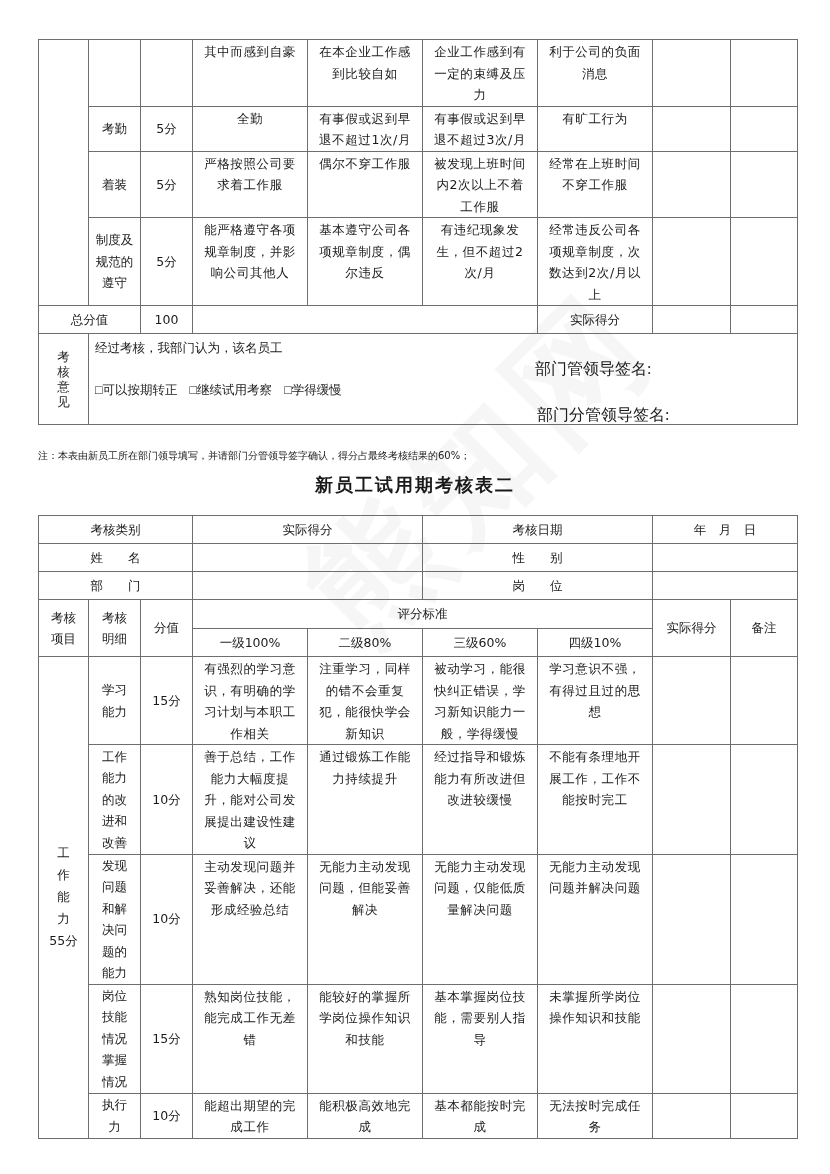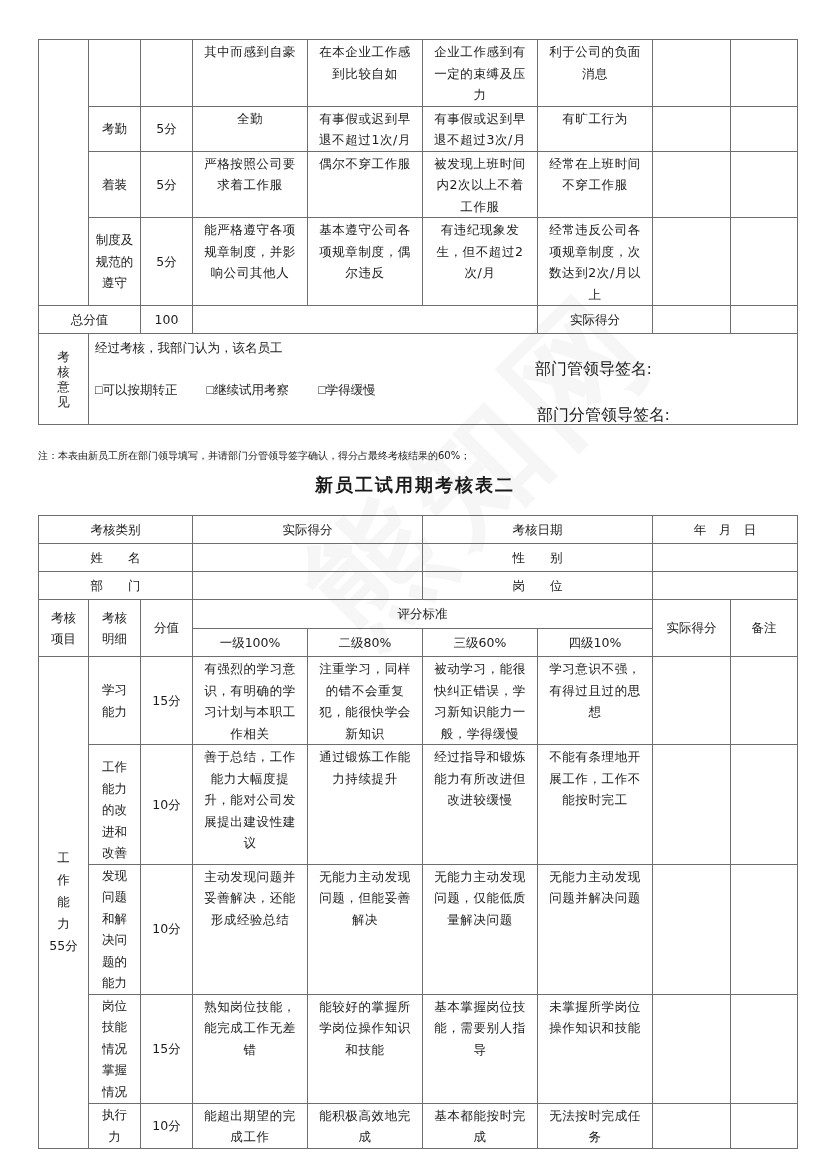--- a/index.html
+++ b/index.html
@@ -23,21 +23,21 @@
     position: absolute; left: 38px; top: 446px;
     font-size: 10px; line-height: 20px; white-space: nowrap;
   }
   .title {
     position: absolute; left: 0; width: 830px; top: 469px; text-align: center;
     font-size: 18px; font-weight: bold; letter-spacing: 2px; line-height: 32px;
   }
   .vert { line-height: 15px; font-size: 12.5px; }
   .opinion { text-align: left; vertical-align: top; padding: 4px 6px; position: relative; height: 82px; font-family: Liberation Serif, serif; }
   .op-line { display: block; line-height: 20px; }
-  .op-choices { display: flex; gap: 29px; margin-top: 22px; }
+  .op-choices { display: flex; gap: 12px; margin-top: 22px; }
   .sign { position: absolute; left: 446px; font-size: 16px; white-space: nowrap; }
   .watermark {
     position: absolute; left: 270px; top: 380px; font-size: 130px; font-weight: bold;
     color: rgba(0,0,0,0.035); transform: rotate(-45deg); white-space: nowrap;
     pointer-events: none; letter-spacing: 10px;
   }
 </style>
 </head>
 <body>
 
@@ -179,21 +179,21 @@
     <td class="narrow"><span style="display:inline-block;width:26px;">学习能力</span></td>
     <td>15分</td>
     <td class="desc">有强烈的学习意识，有明确的学习计划与本职工作相关</td>
     <td class="desc">注重学习，同样的错不会重复犯，能很快学会新知识</td>
     <td class="desc">被动学习，能很快纠正错误，学习新知识能力一般，学得缓慢</td>
     <td class="desc">学习意识不强，有得过且过的思想</td>
     <td></td>
     <td></td>
   </tr>
   <tr style="height:109px">
-    <td class="narrow"><span style="display:inline-block;width:26px;margin-top:11px;">工作能力的改进和改善</span></td>
+    <td class="narrow"><span style="display:inline-block;width:26px;">工作能力的改进和改善</span></td>
     <td>10分</td>
     <td class="desc">善于总结，工作能力大幅度提升，能对公司发展提出建设性建议</td>
     <td class="desc">通过锻炼工作能力持续提升</td>
     <td class="desc">经过指导和锻炼能力有所改进但改进较缓慢</td>
     <td class="desc">不能有条理地开展工作，工作不能按时完工</td>
     <td></td>
     <td></td>
   </tr>
   <tr style="height:129px">
     <td class="narrow"><span style="display:inline-block;width:26px;">发现问题和解决问题的能力</span></td>

